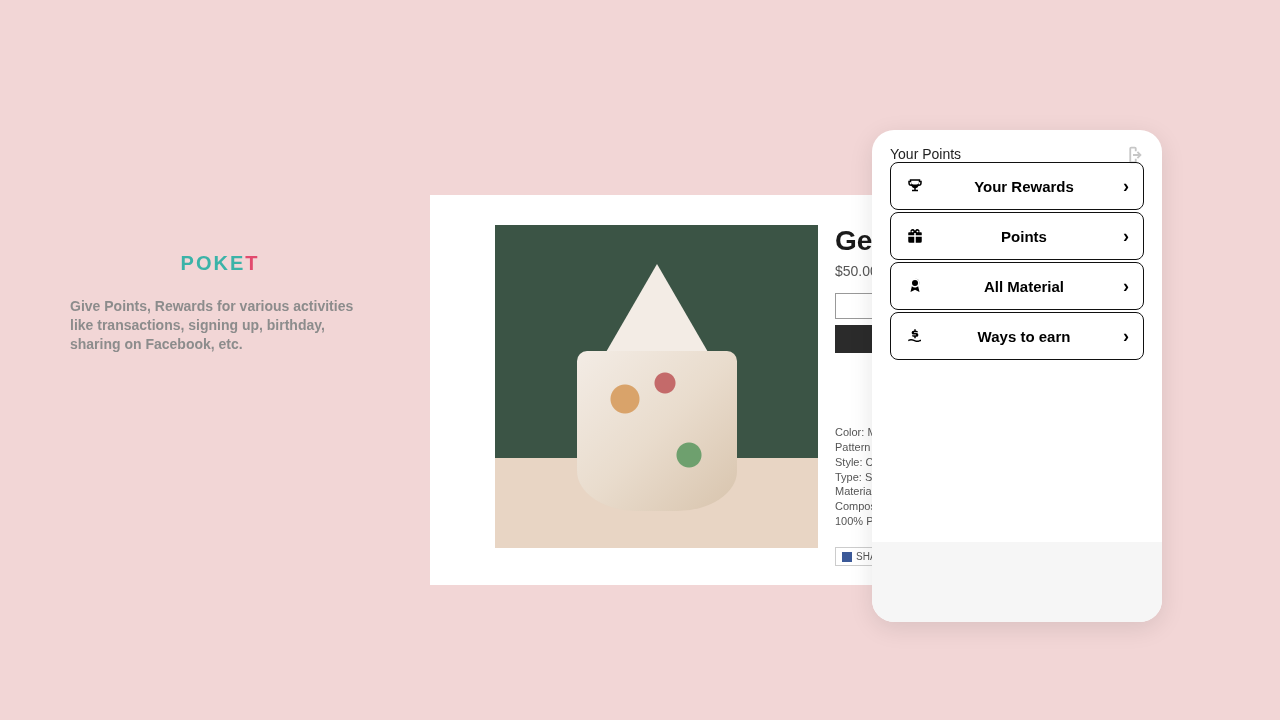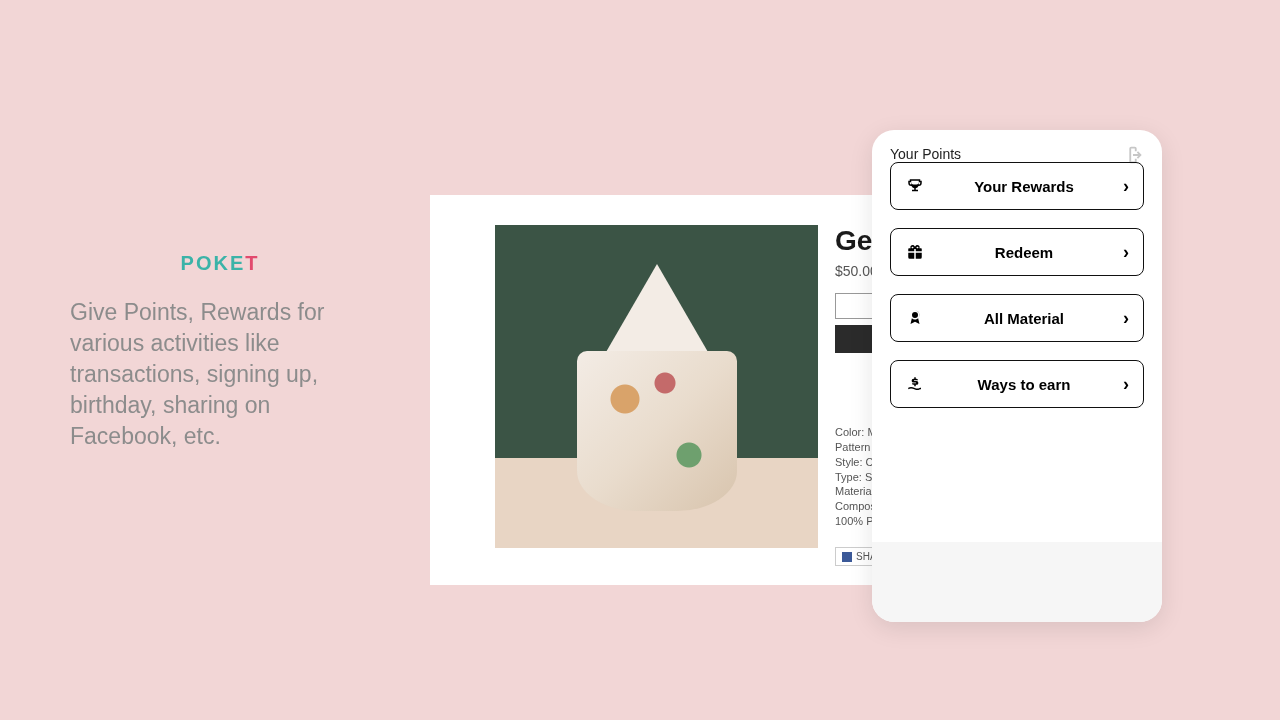--- a/index.html
+++ b/index.html
@@ -29,22 +29,22 @@
   .logo .p1 { color: #3bb3a8; }
   .logo .p2 { color: #e24a6e; }
   .headline {
     font-size: 28px;
     font-weight: 700;
     color: #141414;
     line-height: 1.15;
     margin-bottom: 22px;
   }
   .subtext {
-    font-size: 23px;
-    font-weight: 400;
+    font-size: 14px;
+    font-weight: 700;
     color: #8c8c8c;
     line-height: 1.35;
   }
 
   
   .product-card {
     position: absolute;
     left: 430px;
     top: 195px;
     width: 590px;
@@ -159,21 +159,21 @@
     margin-bottom: 14px;
   }
 
   .menu-item {
     border: 1.5px solid #111;
     border-radius: 8px;
     height: 48px;
     display: flex;
     align-items: center;
     padding: 0 14px;
-    margin-bottom: 18px;
+    margin-bottom: 2px;
     cursor: pointer;
     position: relative;
   }
   .menu-icon {
     width: 20px;
     display: flex;
     justify-content: center;
   }
   .menu-icon svg { width: 18px; height: 18px; fill: #000; }
   .menu-label {
@@ -253,21 +253,21 @@
     <span class="menu-label">Your Rewards</span>
     <span class="menu-chevron">›</span>
   </div>
 
   <div class="menu-item">
     <span class="menu-icon">
       <svg viewBox="0 0 24 24">
           <path d="M20 7h-2.2a3 3 0 0 0-5.3-2.8L12 4.7l-.5-.5A3 3 0 0 0 6.2 7H4a1 1 0 0 0-1 1v3h8V8h2v3h8V8a1 1 0 0 0-1-1zM9 5a1 1 0 1 1 0 2H8a1 1 0 0 1 1-2zm6 0a1 1 0 0 1 1 2h-1a1 1 0 0 1 0-2zM3 13h8v8H5a2 2 0 0 1-2-2v-6zm10 0h8v6a2 2 0 0 1-2 2h-6v-8z"></path>
         </svg>
     </span>
-    <span class="menu-label">Redeem</span>
+    <span class="menu-label">Points</span>
     <span class="menu-chevron">›</span>
   </div>
 
   <div class="menu-item">
     <span class="menu-icon">
       <svg viewBox="0 0 24 24">
           <path d="M12 2a6 6 0 1 1-4.2 10.3L6 20l6-3 6 3-1.8-7.7A6 6 0 0 0 12 2zm0 2a4 4 0 1 0 0 8 4 4 0 0 0 0-8z"></path>
         </svg>
     </span>
     <span class="menu-label">All Material</span>

